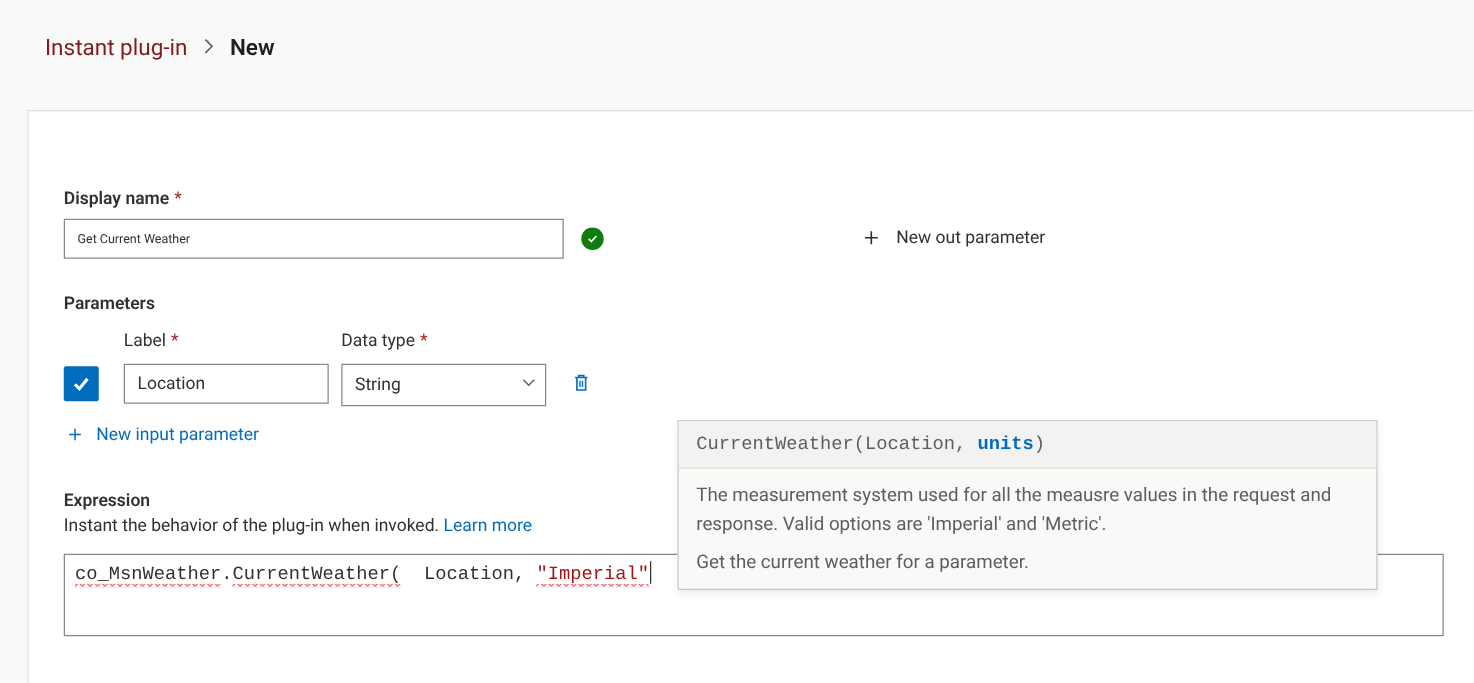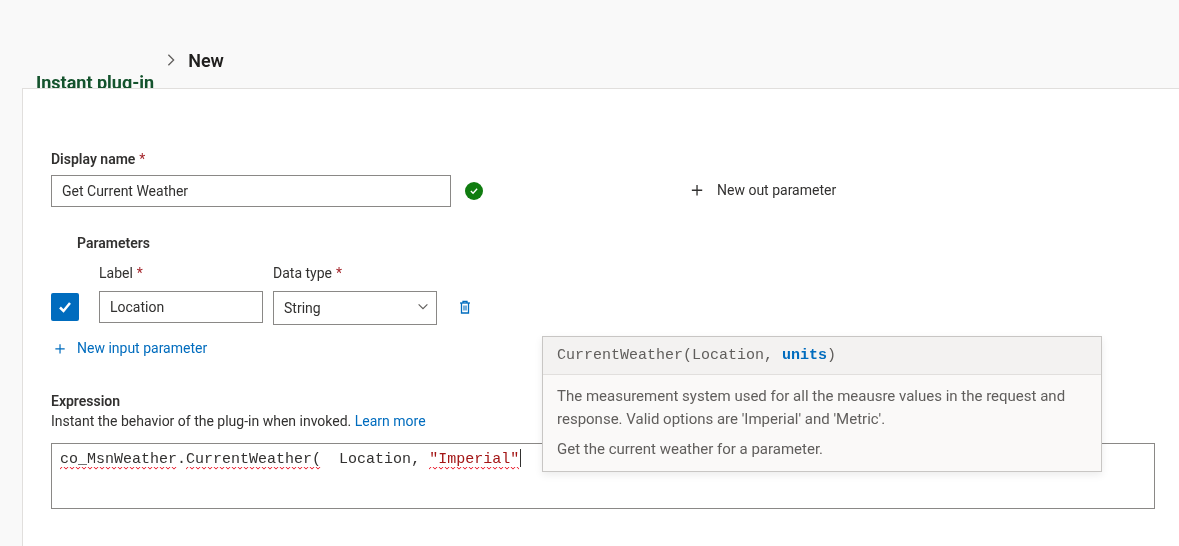--- a/index.html
+++ b/index.html
@@ -15,21 +15,21 @@
 
   .page { position: relative; width: 1179px; height: 546px; }
 
   
   .breadcrumb {
     position: absolute;
     left: 36px; top: 28px;
     font-size: 18px;
     display: flex; align-items: center; gap: 10px;
   }
-  .breadcrumb .parent { color: #14532d; font-weight: 700; margin-top: 44px; }
+  .breadcrumb .parent { color: #7f1d1d; font-weight: 400; }
   .breadcrumb .chev { color: #605e5c; }
   .breadcrumb .current { color: #201f1e; font-weight: 600; }
 
   
   .panel {
     position: absolute;
     left: 22px; right: 0; top: 88px; bottom: 0;
     background: #fff;
     border: 1px solid #e1dfdd;
     border-right: none; border-bottom: none;
@@ -43,34 +43,34 @@
   }
   .req { color: #a4262c; margin-left: 4px; font-weight: 400; }
 
   .row-inline { display: flex; align-items: center; gap: 14px; }
 
   .text-input {
     height: 32px;
     border: 1px solid #8a8886;
     background: #fff;
     padding: 0 10px;
-    font-size: 14px;
+    font-size: 10px;
     font-family: inherit;
     color: #323130;
   }
   .text-input.display-name { width: 400px; }
 
   .check-circle {
     width: 18px; height: 18px; border-radius: 50%;
     background: #107c10;
     display: flex; align-items: center; justify-content: center;
   }
   .check-circle svg { width: 10px; height: 10px; fill: #fff; }
 
-  .section-title { font-weight: 600; font-size: 14px; margin-top: 28px; margin-left: 26px; }
+  .section-title { font-weight: 600; font-size: 14px; margin-top: 28px; }
 
   .param-table {
     margin-top: 14px;
     display: grid;
     grid-template-columns: 48px 174px 174px 36px;
     column-gap: 0;
   }
   .param-table .hdr {
     font-size: 14px; font-weight: 400; color: #323130;
     padding-bottom: 10px; display: flex; align-items: center;

